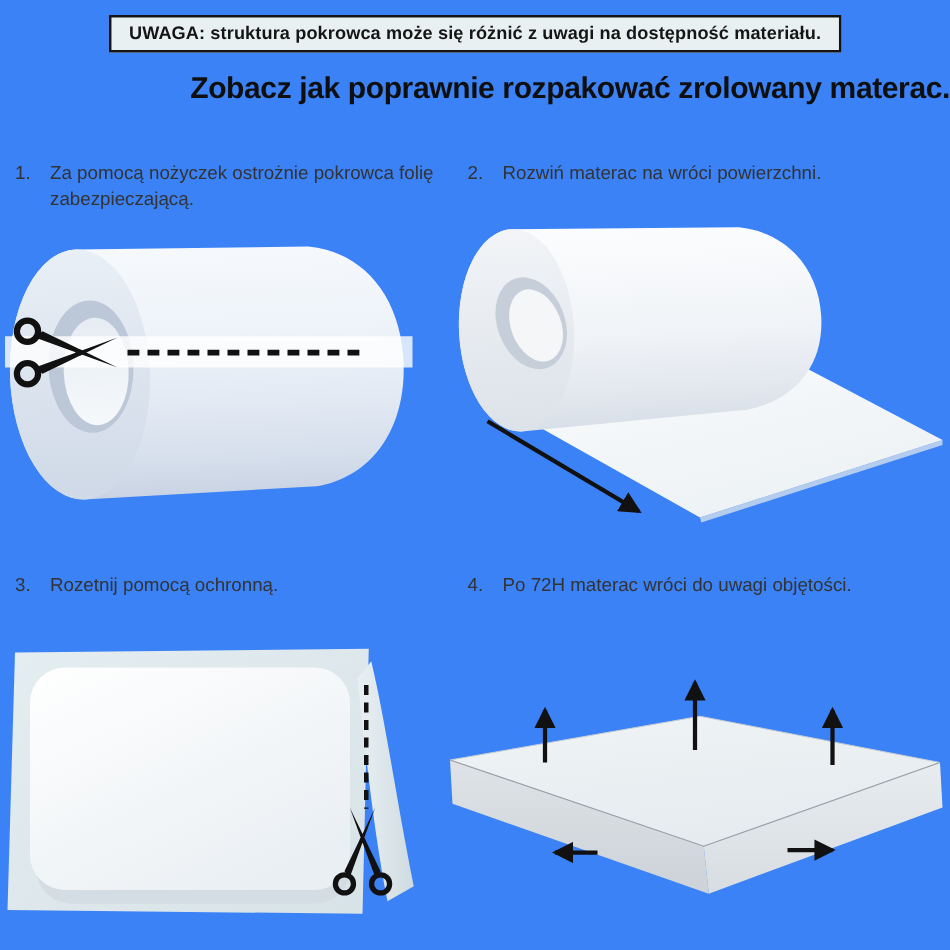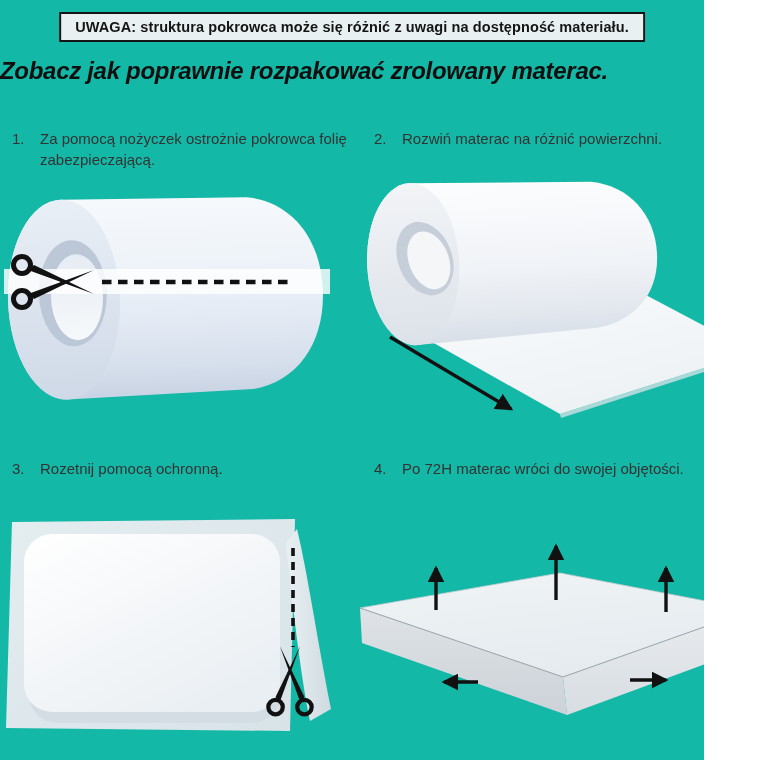--- a/index.html
+++ b/index.html
@@ -1,28 +1,28 @@
 <!DOCTYPE html>
 <html lang="pl"><head>
 <meta charset="utf-8">
 <style>
   html,body{margin:0;padding:0;background:#ffffff;}
   .canvas{
-    position:relative;width:704px;height:760px;background:#14b8a6;overflow:hidden;
+    position:relative;width:760px;height:760px;background:#3b82f6;overflow:hidden;
     font-family:"Liberation Sans",sans-serif;color:#2e2e2e;
   }
   .banner{
     position:absolute;top:12px;left:50%;transform:translateX(-50%);
     background:#e9f0f2;border:2px solid #141414;
     padding:5px 14px;white-space:nowrap;
     font-size:14.5px;font-weight:700;color:#151515;letter-spacing:0.1px;
   }
   .heading{
     position:absolute;top:57px;left:0;width:100%;margin:0;
-    text-align:left;font-size:24px;font-weight:700;color:#0f0f0f;letter-spacing:-0.3px;font-style:italic;
+    text-align:right;font-size:24px;font-weight:700;color:#0f0f0f;letter-spacing:-0.3px;
   }
   .step-caption{
     position:absolute;display:flex;align-items:flex-start;
     font-size:15px;line-height:1.4;color:#333333;
   }
   .step-num{flex:0 0 28px;}
   .step-text{flex:1;}
   .pos-c1{left:12px;width:345px;}
   .pos-c2{left:374px;width:380px;}
   .row1{top:128px;}
@@ -43,29 +43,29 @@
   </div>
 
   <h1 class="heading">Zobacz jak poprawnie rozpakować zrolowany materac.</h1>
 
   <div class="step-caption row1 pos-c1">
     <span class="step-num">1.</span>
     <span class="step-text">Za pomocą nożyczek ostrożnie pokrowca folię zabezpieczającą.</span>
   </div>
   <div class="step-caption row1 pos-c2">
     <span class="step-num">2.</span>
-    <span class="step-text">Rozwiń materac na różnić powierzchni.</span>
+    <span class="step-text">Rozwiń materac na wróci powierzchni.</span>
   </div>
   <div class="step-caption row2 pos-c1">
     <span class="step-num">3.</span>
     <span class="step-text">Rozetnij pomocą ochronną.</span>
   </div>
   <div class="step-caption row2 pos-c2">
     <span class="step-num">4.</span>
-    <span class="step-text">Po 72H materac wróci do swojej objętości.</span>
+    <span class="step-text">Po 72H materac wróci do uwagi objętości.</span>
   </div>
 
   <div class="ill ill-1">
     <svg width="330" height="230" viewBox="0 0 330 230" xmlns="http://www.w3.org/2000/svg">
       <defs>
         <linearGradient id="g1body" x1="0" y1="0" x2="0" y2="1">
           <stop offset="0" stop-color="#f6f9fc"></stop>
           <stop offset="0.35" stop-color="#eef3f9"></stop>
           <stop offset="0.62" stop-color="#e3eaf4"></stop>
           <stop offset="0.85" stop-color="#d6dfec"></stop>

